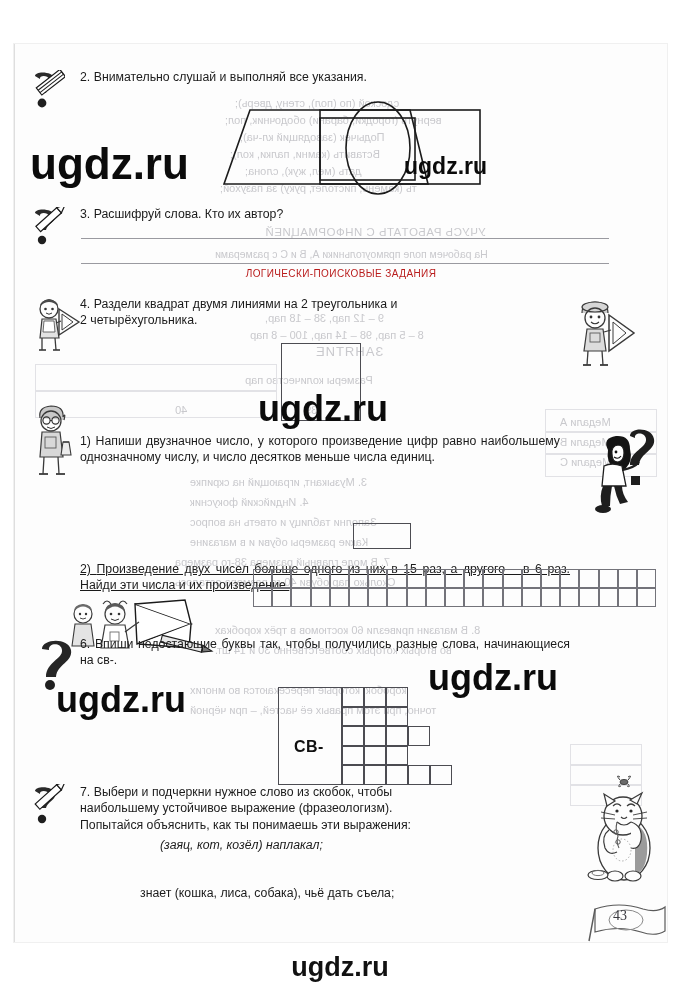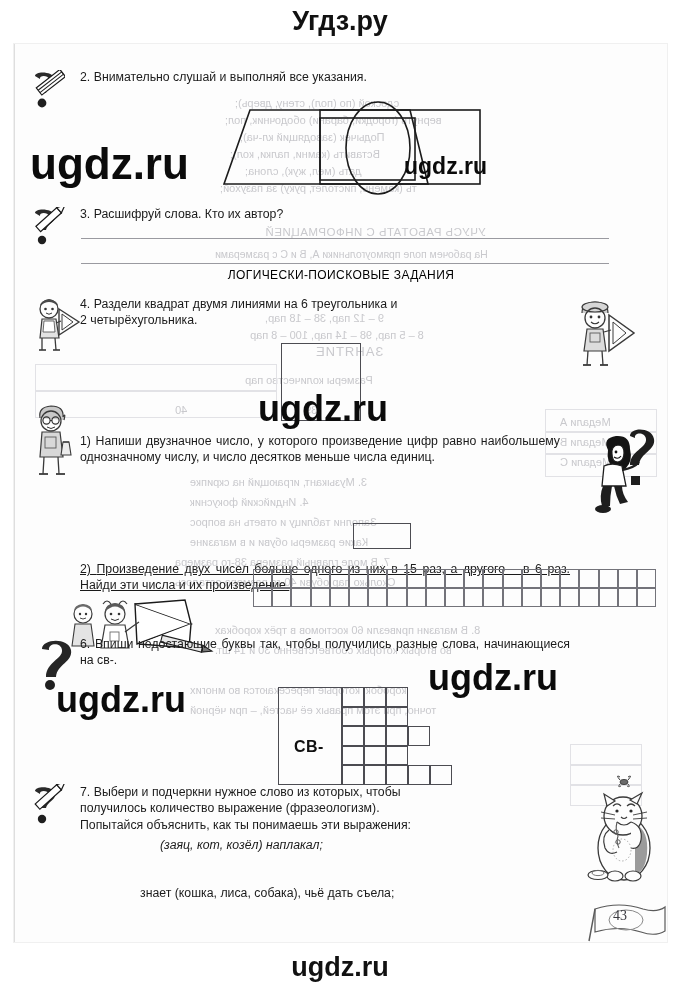--- a/index.html
+++ b/index.html
@@ -43,21 +43,21 @@
 
   
   .ex{position:absolute;}
   .ex-text{
     font-size:12.3px;line-height:16.3px;color:#1b1b1b;
     text-align:justify;
   }
   .ex-text .num{white-space:nowrap;}
   .center-head{
     position:absolute;width:652px;text-align:center;
-    font-size:12px;letter-spacing:.4px;color:#000000;
+    font-size:10px;letter-spacing:.4px;color:#b91c1c;
   }
 
   
   .qicon{position:absolute;width:34px;height:40px;}
   .qicon svg{display:block;}
 
   
   .rule{position:absolute;height:1px;background:#9a9aa0;}
 
   
@@ -87,21 +87,20 @@
   .page-flag .pnum{
     position:absolute;left:18px;top:9px;width:34px;text-align:center;
     font-size:14px;color:#3a3a40;font-family:"Liberation Serif", serif;
   }
 </style>
 </head>
 <body>
 
 <div class="page-canvas">
 
-  <div class="site-brand top">Угдз.ру</div>
 
   <div class="sheet">
     <div class="sheet-inner">
 
       <div class="ghost" style="left:220px;top:53px;font-size:11px;">сдоской (по (пол), стену, дверь);</div>
       <div class="ghost" style="left:210px;top:70px;font-size:11px;">вернуть (городки, барани) ободочник, пол;</div>
       <div class="ghost" style="left:225px;top:87px;font-size:11px;">Подычек (заводящий кл-ча);</div>
       <div class="ghost" style="left:215px;top:104px;font-size:11px;">Вставить (камни, палки, кол);</div>
       <div class="ghost" style="left:230px;top:121px;font-size:11px;">дать (мел, жук), слона;</div>
       <div class="ghost" style="left:205px;top:138px;font-size:11px;">ть (камень, пистолет, руку) за пазухой;</div>
@@ -199,21 +198,21 @@
           <path d="M8 54 L15 54" stroke="#3a3a3a" stroke-width="1.6"></path>
           <path d="M22 54 L29 54" stroke="#3a3a3a" stroke-width="1.6"></path>
           <polygon points="28,13 48,26 28,39" fill="none" stroke="#3a3a3a" stroke-width="1.4"></polygon>
           <polygon points="31,18 42,26 31,34" fill="none" stroke="#3a3a3a" stroke-width="1"></polygon>
           <line x1="25" y1="27" x2="30" y2="25" stroke="#3a3a3a" stroke-width="1.3"></line>
         </svg>
       </div>
       <div class="ex" style="left:65px;top:252px;width:470px;">
         <div class="ex-text">
           <span class="num">4.</span>
-          <span>Раздели квадрат двумя линиями на 6 треугольника и</span>
+          <span>Раздели квадрат двумя линиями на 2 треугольника и</span>
         </div>
         <div class="ex-text">2 четырёхугольника.</div>
       </div>
       <div class="answer-box" style="left:266px;top:299px;width:80px;height:78px;"></div>
 
       <div class="ill" style="left:560px;top:255px;">
         <svg width="62" height="72" viewBox="0 0 62 72">
           <path d="M7 14 Q7 3 20 3 Q33 3 33 14" fill="#cfcfcf" stroke="#3a3a3a" stroke-width="1.2"></path>
           <ellipse cx="20" cy="8" rx="13" ry="5" fill="#d6d6d6" stroke="#3a3a3a" stroke-width="1.2"></ellipse>
           <circle cx="20" cy="19" r="10" fill="none" stroke="#3a3a3a" stroke-width="1.3"></circle>
@@ -396,23 +395,23 @@
           <circle cx="11" cy="35" r="4.2" fill="#1f1f1f"></circle>
           <g transform="rotate(-42 18 13)">
             <rect x="3" y="9" width="29" height="7" fill="#ffffff" stroke="#1b1b1b" stroke-width="1.2"></rect>
             <polygon points="32,9 40,12.5 32,16" fill="#ffffff" stroke="#1b1b1b" stroke-width="1.2"></polygon>
           </g>
         </svg>
       </div>
       <div class="ex" style="left:65px;top:740px;width:470px;">
         <div class="ex-text">
           <span class="num">7.</span>
-          <span>Выбери и подчеркни нужное слово из которых, чтобы</span>
-        </div>
-        <div class="ex-text">получилось количество выражение (фразеологизм).</div>
+          <span>Выбери и подчеркни нужное слово из скобок, чтобы</span>
+        </div>
+        <div class="ex-text">наибольшему устойчивое выражение (фразеологизм).</div>
         <div class="ex-text">Попытайся объяснить, как ты понимаешь эти выражения:</div>
       </div>
       <div class="ex" style="left:145px;top:793px;width:400px;font-style:italic;">
         <div class="ex-text" style="text-align:left;">(заяц, кот, козёл) наплакал;</div>
       </div>
       <div class="ex" style="left:125px;top:841px;width:420px;">
         <div class="ex-text" style="text-align:left;">знает (кошка, лиса, собака), чьё дать съела;</div>
       </div>
 
       <div class="ill" style="left:572px;top:726px;">

